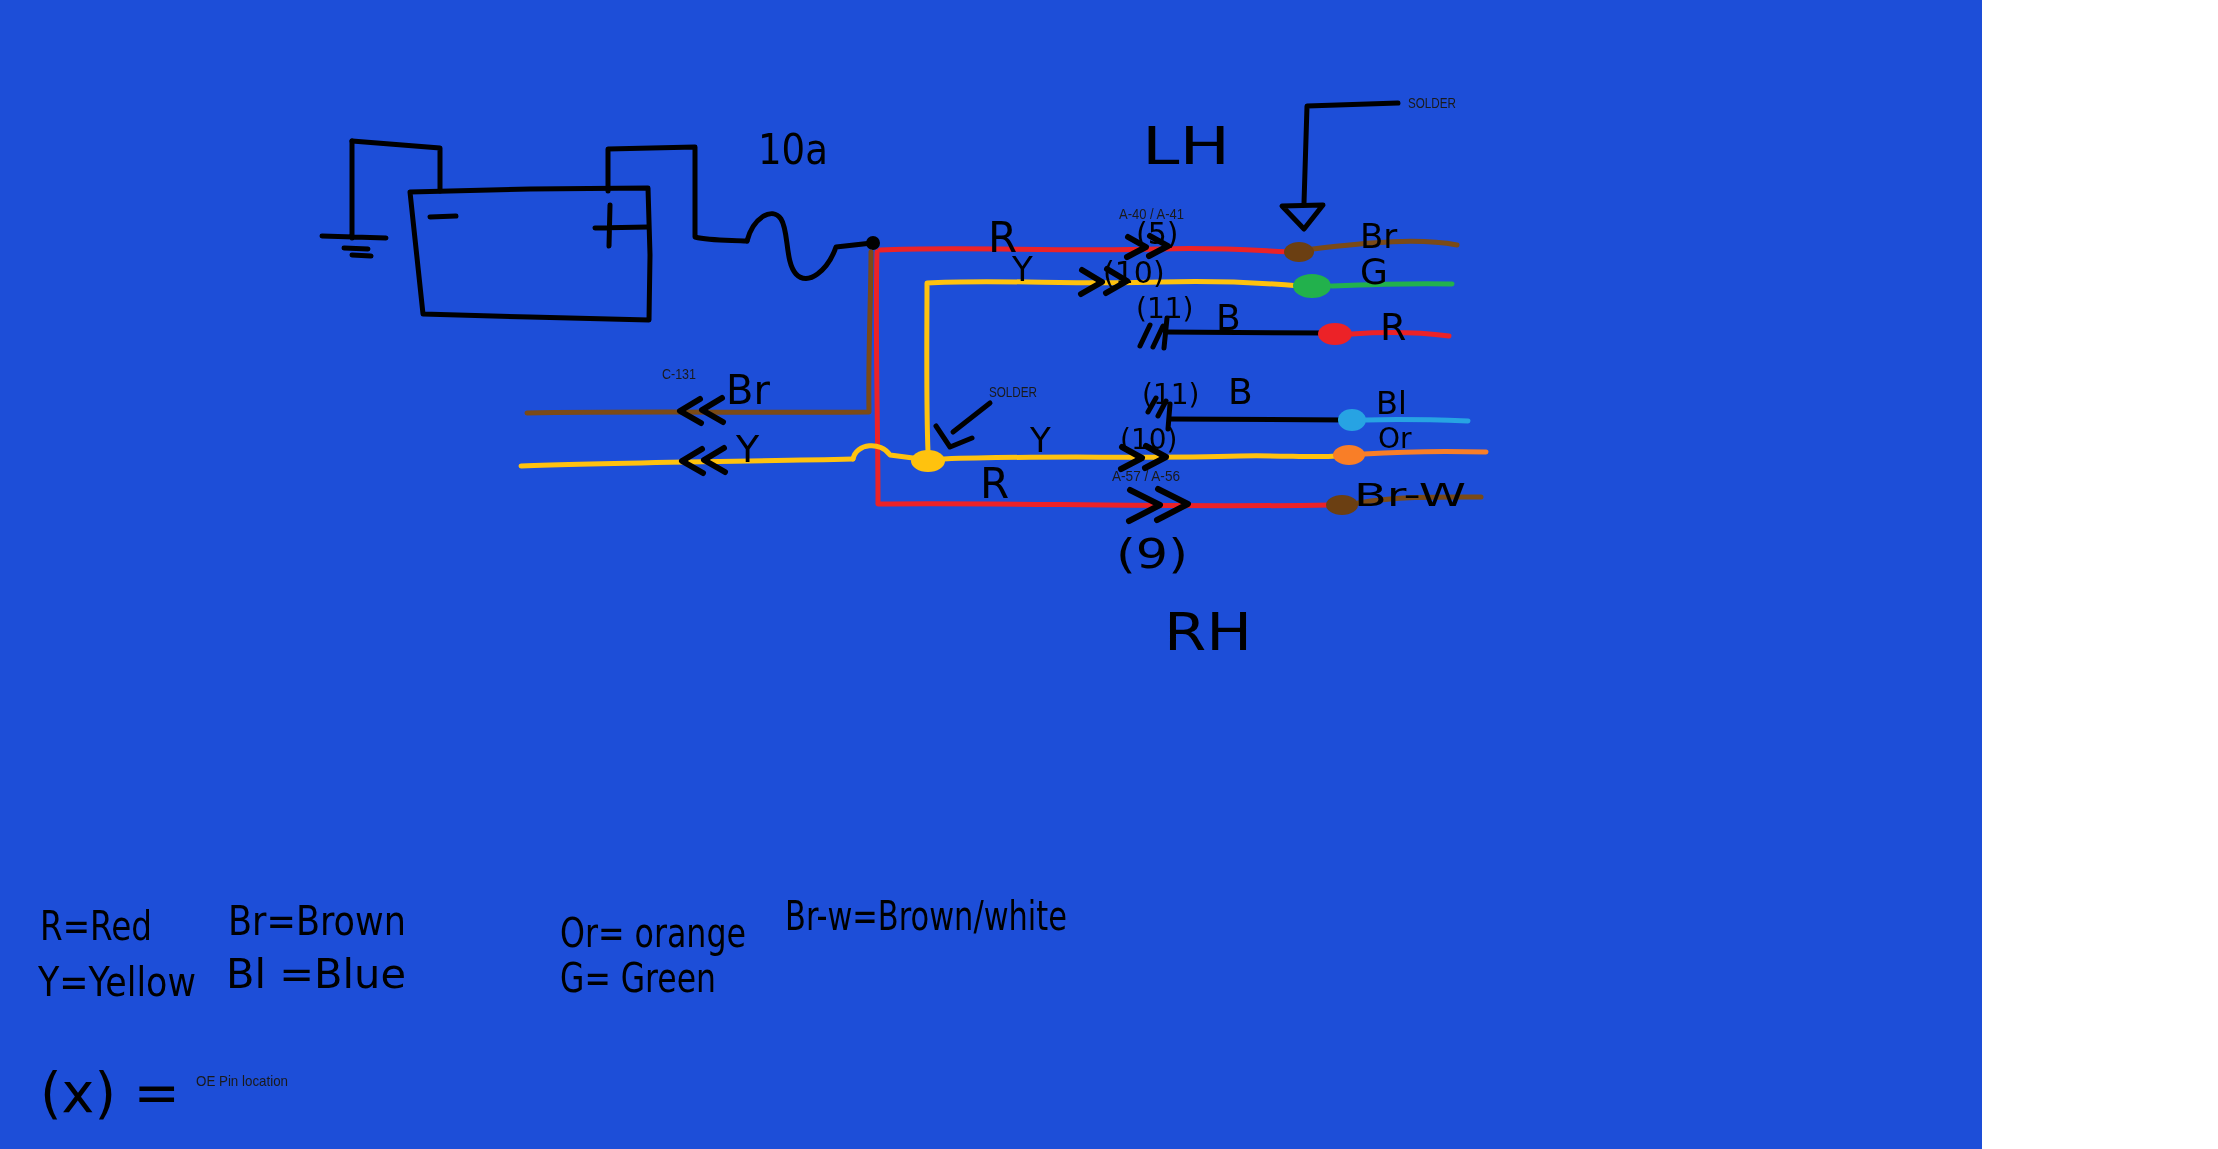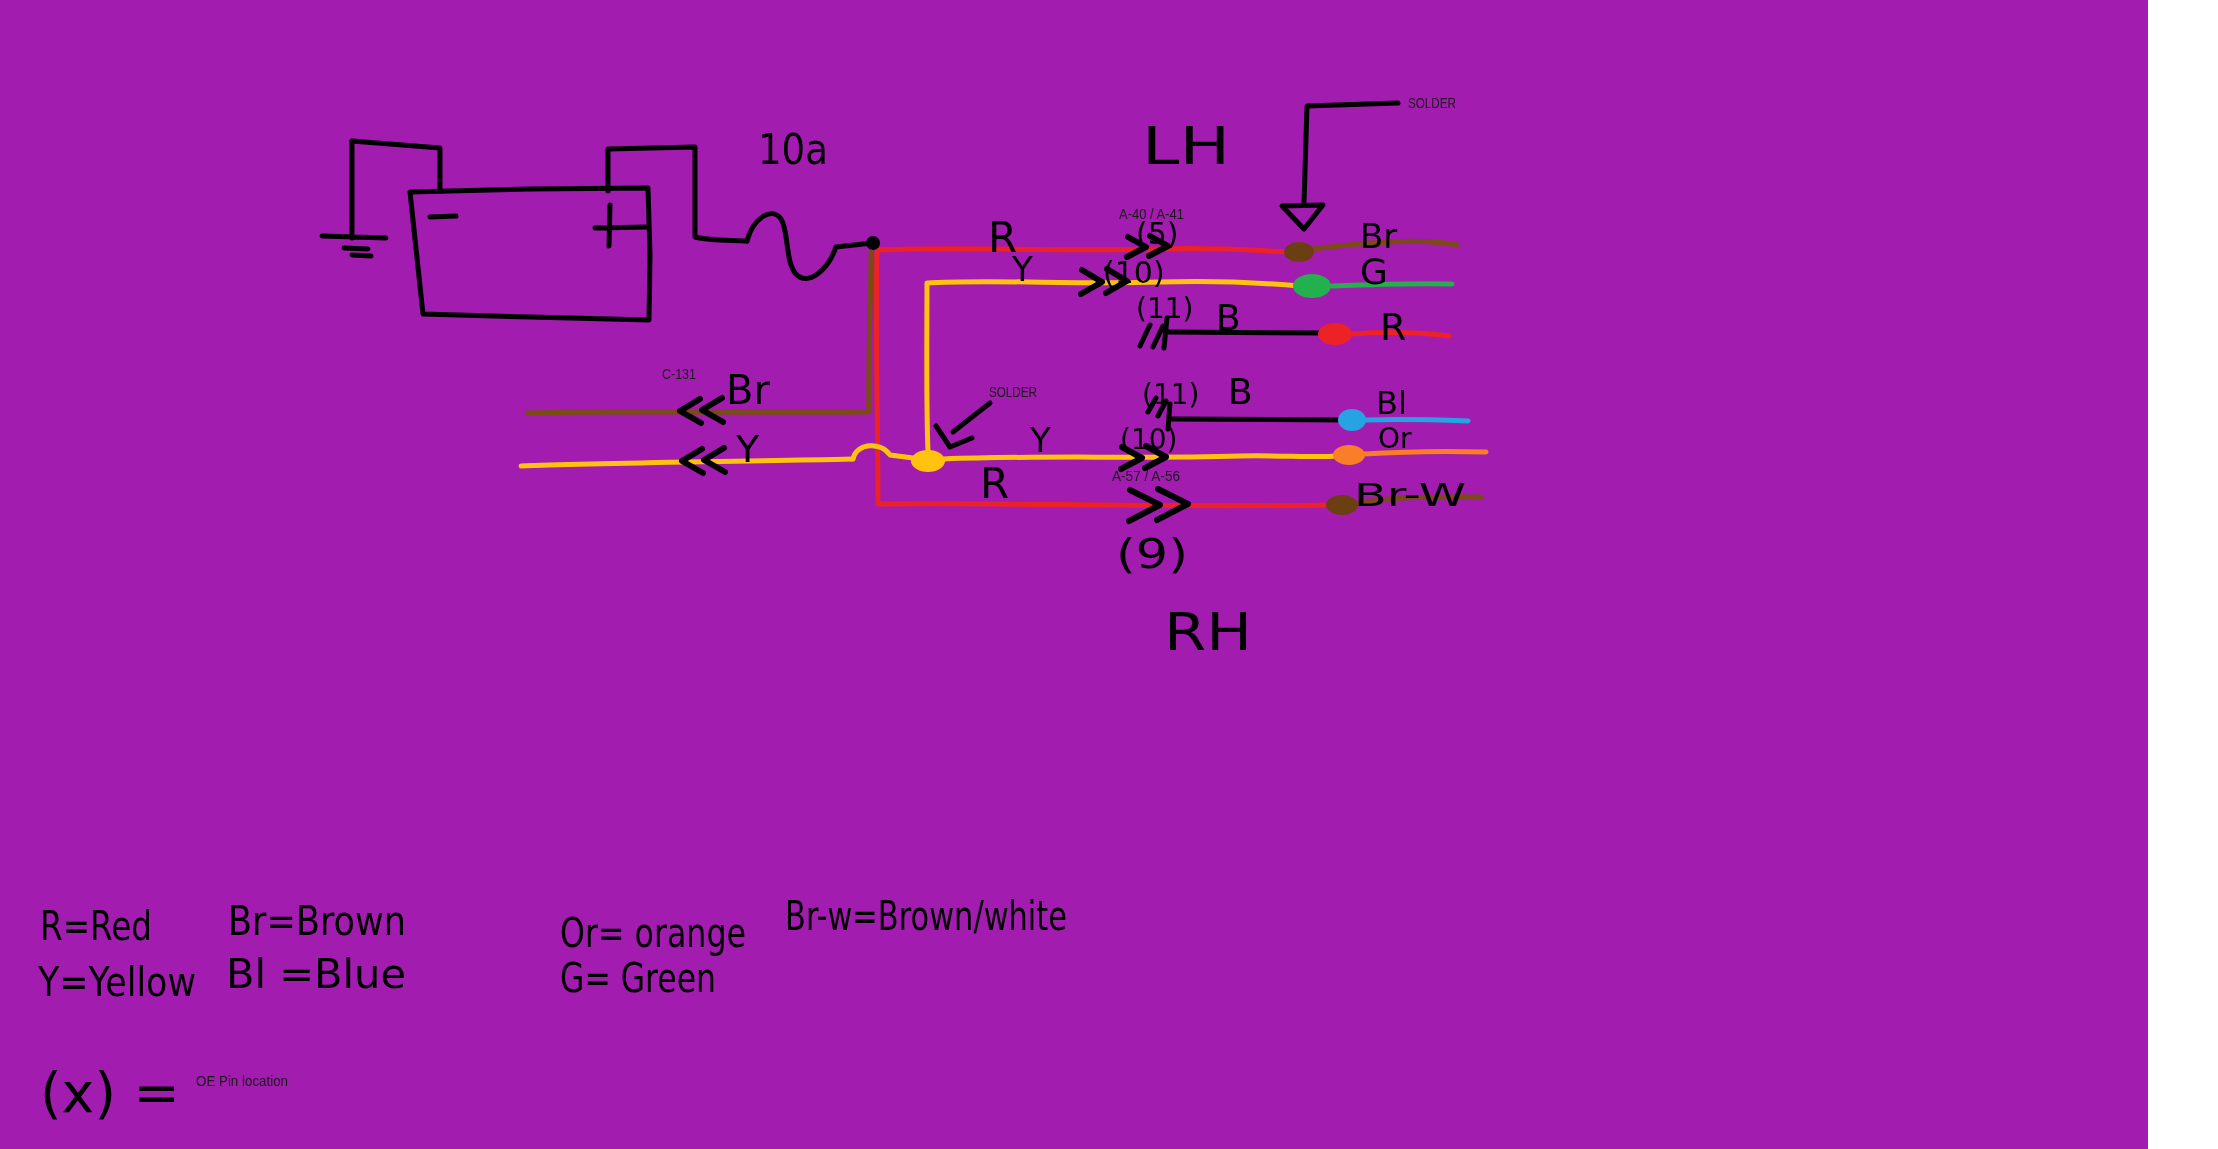--- a/index.html
+++ b/index.html
@@ -1,16 +1,16 @@
 <!DOCTYPE html>
 <html><head>
 <meta charset="utf-8">
 <style>
   html,body{margin:0;padding:0;background:#ffffff;}
-  .canvas{position:relative;width:2148px;height:1149px;background:#a21caf;overflow:hidden;}
+  .canvas{position:relative;width:1982px;height:1149px;background:#1d4ed8;overflow:hidden;}
   svg{display:block;}
   text{user-select:none;}
   .typed{font-family:"Liberation Sans",sans-serif;fill:#1a1a1a;}
   .hand{font-family:"DejaVu Sans",sans-serif;fill:#000000;}
 </style>
 </head>
 <body>
 
 <div class="canvas">
 <svg width="2218" height="1149" viewBox="0 0 2218 1149" xmlns="http://www.w3.org/2000/svg">

